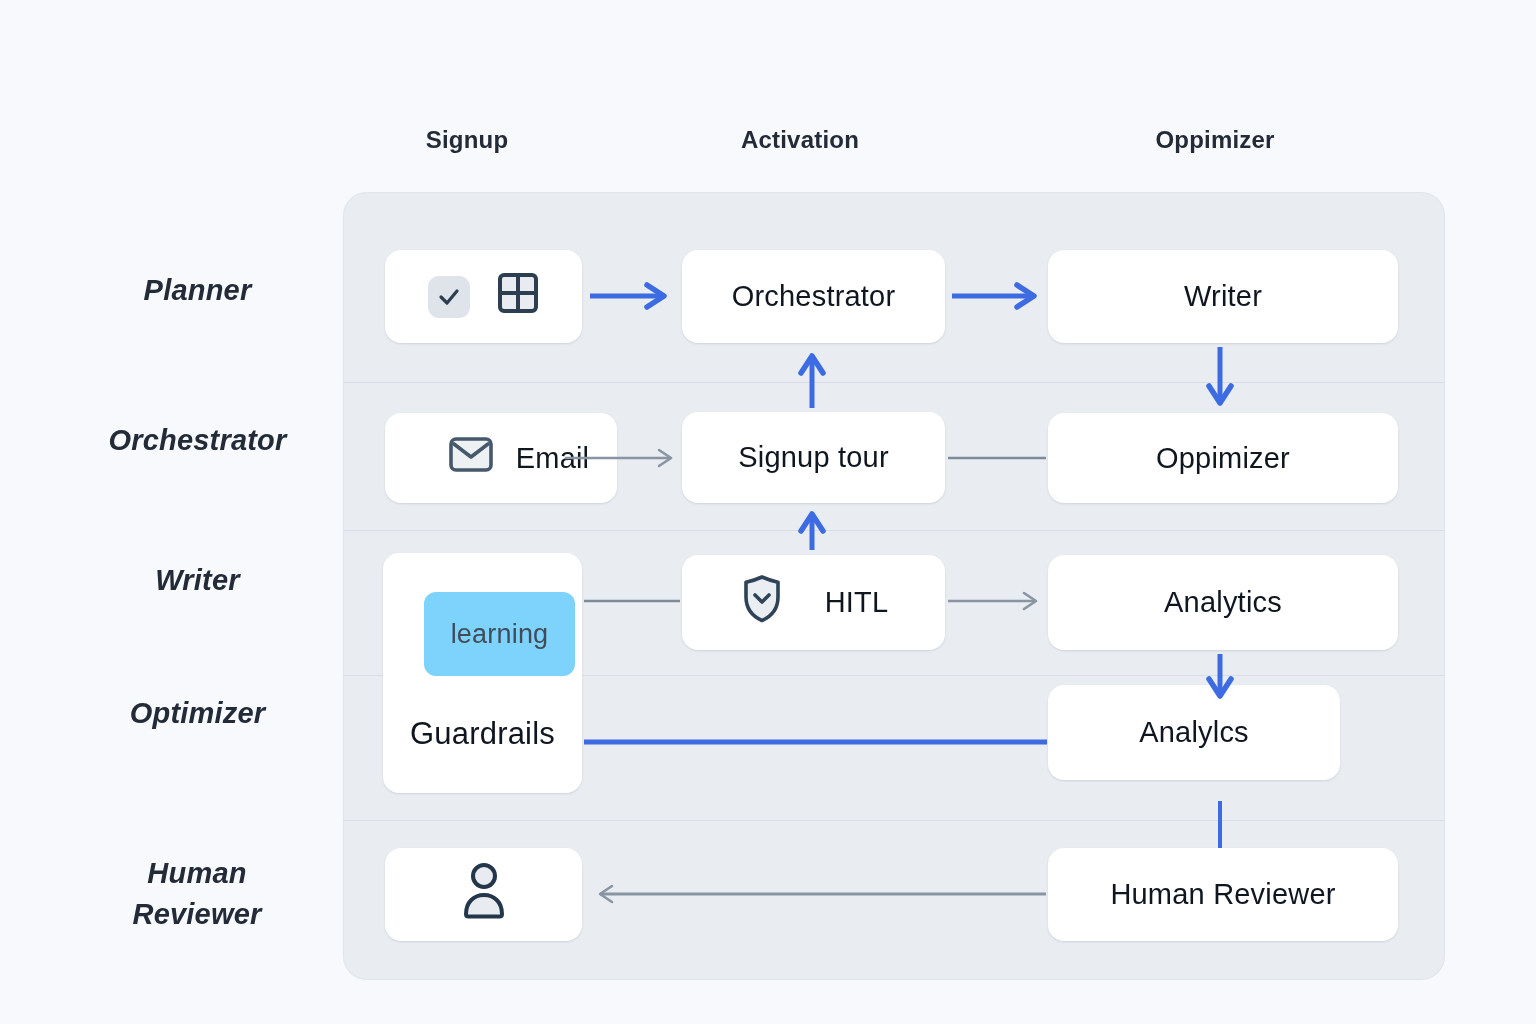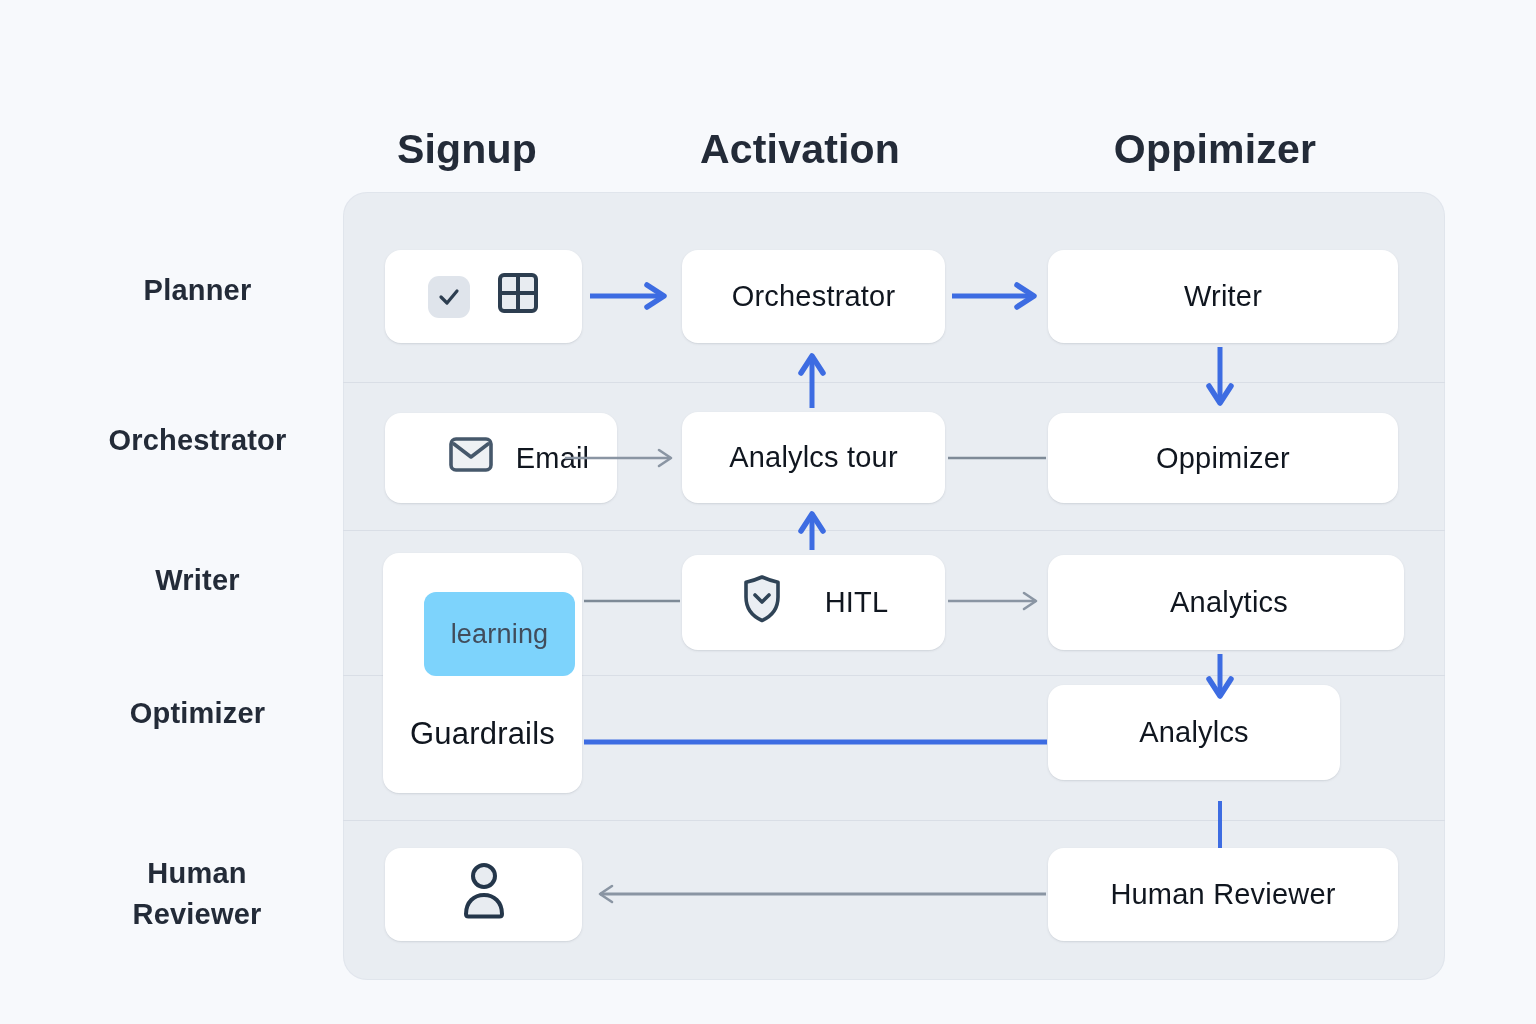--- a/index.html
+++ b/index.html
@@ -9,27 +9,27 @@
     font-family:"Liberation Sans","DejaVu Sans",sans-serif;
     color:#1b2330;
     position:relative;
     overflow:hidden;
   }
   .stage{position:absolute;inset:0;}
 
   
   .col-header{
     position:absolute;top:126px;height:42px;
-    font-size:41px;font-weight:600;color:#232b38;
+    font-size:24px;font-weight:600;color:#232b38;
     text-align:center;letter-spacing:.2px;
   }
   .row-label{
     position:absolute;left:60px;width:275px;
     font-size:29px;font-weight:600;color:#232b38;
-    text-align:center;letter-spacing:.2px;
+    text-align:center;letter-spacing:.2px;font-style:italic;
   }
   .row-label.two-line{left:97px;width:200px;line-height:41px;}
 
   
   .panel{
     position:absolute;left:343px;top:192px;width:1102px;height:788px;
     background:#e9edf2;border-radius:24px;
     box-shadow:inset 0 0 0 1px rgba(210,216,226,.35);
   }
   .lane-divider{
@@ -110,39 +110,39 @@
     <div class="with-gap">
       <span>
         <svg width="46" height="38" viewBox="0 0 46 38">
           <rect x="3" y="3" width="40" height="31" rx="5" fill="#eef1f4" stroke="#46586b" stroke-width="3.6"></rect>
           <path d="M6 8 L23 21 L40 8" fill="none" stroke="#46586b" stroke-width="3.6" stroke-linecap="round" stroke-linejoin="round"></path>
         </svg>
       </span>
       <span>Email</span>
     </div>
   </div>
-  <div class="node" style="left:682px;top:412px;width:263px;height:91px;">Analylcs tour</div>
+  <div class="node" style="left:682px;top:412px;width:263px;height:91px;">Signup tour</div>
   <div class="node" style="left:1048px;top:413px;width:350px;height:90px;">Oppimizer</div>
 
   <div class="node" style="left:383px;top:553px;width:199px;height:240px;">
     <span class="chip-learning">learning</span>
     <span class="guardrails-text">Guardrails</span>
   </div>
   <div class="node" style="left:682px;top:555px;width:263px;height:95px;">
     <div class="with-gap" style="gap:40px;">
       <span>
         <svg width="46" height="52" viewBox="0 0 46 52">
           <path d="M23 4 C28.5 6.5 34 8.2 39 9.2 L39 24 C39 36.5 32 43.5 23 47.5 C14 43.5 7 36.5 7 24 L7 9.2 C12 8.2 17.5 6.5 23 4 Z" fill="#eaeef3" stroke="#2f4356" stroke-width="3.6" stroke-linejoin="round"></path>
           <polyline points="16,22 23,29 30,22" fill="none" stroke="#2f4356" stroke-width="3.6" stroke-linecap="round" stroke-linejoin="round"></polyline>
         </svg>
       </span>
       <span>HITL</span>
     </div>
   </div>
-  <div class="node" style="left:1048px;top:555px;width:350px;height:95px;padding-left:6px;">Analytics</div>
+  <div class="node" style="left:1048px;top:555px;width:350px;height:95px;">Analytics</div>
   <div class="node" style="left:1048px;top:685px;width:292px;height:95px;">Analylcs</div>
 
   <div class="node" style="left:385px;top:848px;width:197px;height:93px;">
     <span>
       <svg width="58" height="64" viewBox="0 0 58 64">
         <circle cx="29" cy="17" r="11" fill="#e8ecf1" stroke="#24364a" stroke-width="4"></circle>
         <path d="M11 55 C11 43 19 36 29 36 C39 36 47 43 47 55 C47 56.5 46 57.5 44.5 57.5 L13.5 57.5 C12 57.5 11 56.5 11 55 Z" fill="#e8ecf1" stroke="#24364a" stroke-width="4" stroke-linejoin="round"></path>
       </svg>
     </span>
   </div>

